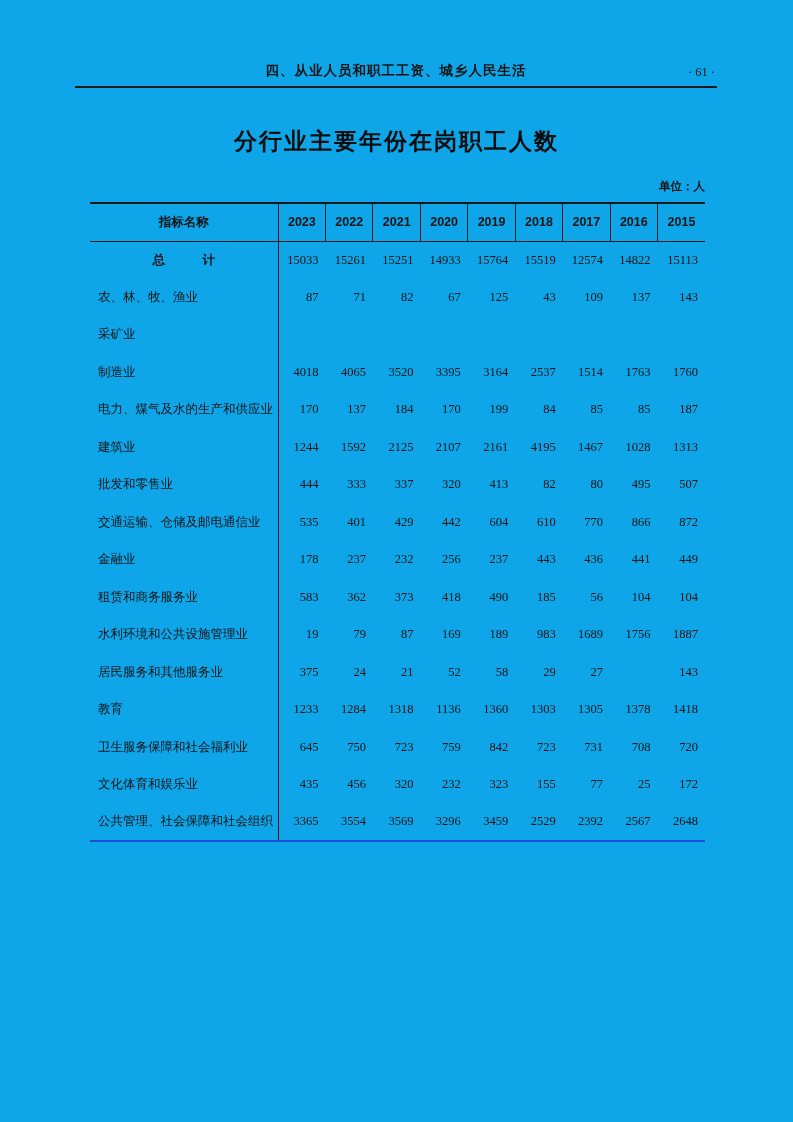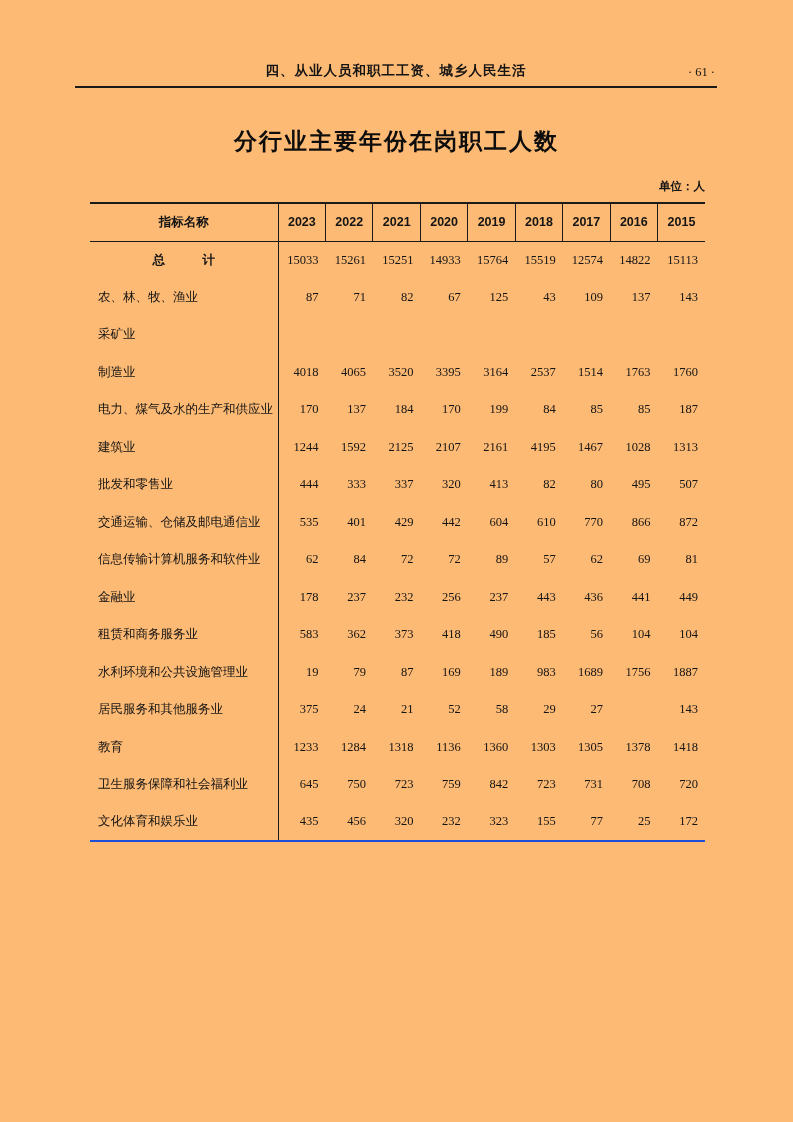--- a/index.html
+++ b/index.html
@@ -4,21 +4,21 @@
 <style>
   * { margin: 0; padding: 0; box-sizing: border-box; }
   html, body { background: #ffffff; }
   body { font-family: "Liberation Serif", "DejaVu Serif", serif; color: #111; }
 
   .page {
     position: relative;
     width: 793px;
     height: 1122px;
     margin: 0 auto;
-    background: #fdba74;
+    background: #0ea5e9;
     overflow: hidden;
     padding-left: 20px;
   }
 
   
   .running-head {
     position: absolute;
     top: 62px;
     left: 75px;
     width: 642px;
@@ -253,32 +253,20 @@
           <td class="cell-num">401</td>
           <td class="cell-num">429</td>
           <td class="cell-num">442</td>
           <td class="cell-num">604</td>
           <td class="cell-num">610</td>
           <td class="cell-num">770</td>
           <td class="cell-num">866</td>
           <td class="cell-num">872</td>
         </tr>
         <tr>
-          <td class="row-label">信息传输计算机服务和软件业</td>
-          <td class="cell-num">62</td>
-          <td class="cell-num">84</td>
-          <td class="cell-num">72</td>
-          <td class="cell-num">72</td>
-          <td class="cell-num">89</td>
-          <td class="cell-num">57</td>
-          <td class="cell-num">62</td>
-          <td class="cell-num">69</td>
-          <td class="cell-num">81</td>
-        </tr>
-        <tr>
           <td class="row-label">金融业</td>
           <td class="cell-num">178</td>
           <td class="cell-num">237</td>
           <td class="cell-num">232</td>
           <td class="cell-num">256</td>
           <td class="cell-num">237</td>
           <td class="cell-num">443</td>
           <td class="cell-num">436</td>
           <td class="cell-num">441</td>
           <td class="cell-num">449</td>
@@ -348,16 +336,28 @@
           <td class="cell-num">435</td>
           <td class="cell-num">456</td>
           <td class="cell-num">320</td>
           <td class="cell-num">232</td>
           <td class="cell-num">323</td>
           <td class="cell-num">155</td>
           <td class="cell-num">77</td>
           <td class="cell-num">25</td>
           <td class="cell-num">172</td>
         </tr>
+        <tr>
+          <td class="row-label">公共管理、社会保障和社会组织</td>
+          <td class="cell-num">3365</td>
+          <td class="cell-num">3554</td>
+          <td class="cell-num">3569</td>
+          <td class="cell-num">3296</td>
+          <td class="cell-num">3459</td>
+          <td class="cell-num">2529</td>
+          <td class="cell-num">2392</td>
+          <td class="cell-num">2567</td>
+          <td class="cell-num">2648</td>
+        </tr>
       </tbody>
   </table>
 
 </div>
 
 </body></html>

